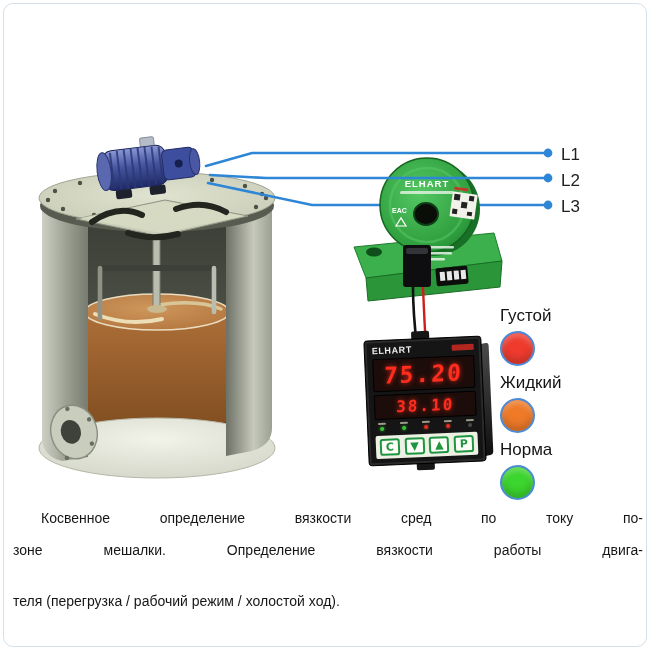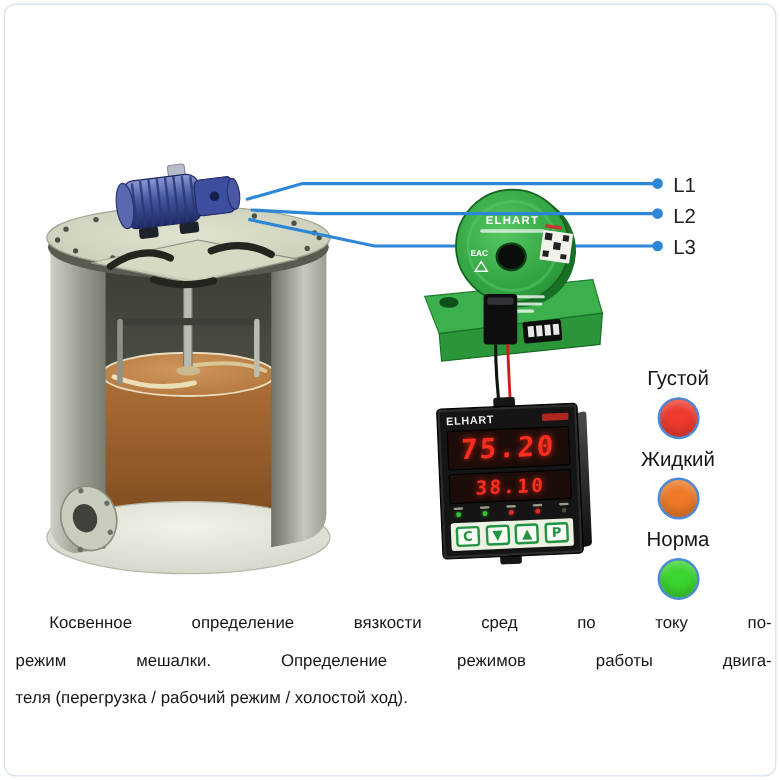--- a/index.html
+++ b/index.html
@@ -32,30 +32,30 @@
   .d-g{background:#35c435;box-shadow:0 0 3px #35c435;}
   .d-r{background:#e03024;box-shadow:0 0 3px #e03024;}
   .d-n{background:#4a4a44;}
   .btnrow{margin-top:auto;background:#edf1e3;border-radius:2px;padding:3px 4px;display:flex;justify-content:space-between;}
   .mbtn{width:20px;height:17px;background:#fcfdf6;border:2px solid #1f9441;border-radius:3px;color:#1f9441;
     font-weight:bold;font-size:11px;line-height:13px;display:flex;align-items:center;justify-content:center;
     box-sizing:border-box;padding:0;font-family:"DejaVu Sans",sans-serif;}
 
   
   .indicators{position:absolute;left:500px;top:306px;width:130px;display:flex;flex-direction:column;gap:7px;}
-  .ind{display:flex;flex-direction:column;align-items:center;}
+  .ind{display:flex;flex-direction:column;align-items:flex-start;}
   .ind .ind-label{font-size:17px;color:#141414;margin-bottom:5px;}
   .ind .lamp{width:31px;height:31px;border-radius:50%;border:2px solid #4a8ad8;
     box-shadow:inset 0 -5px 7px rgba(0,0,0,.18), inset 0 4px 5px rgba(255,255,255,.25);}
 
   
   .caption{position:absolute;left:13px;right:7px;top:503px;color:#161616;}
   .cap-line{font-size:14px;line-height:31.5px;text-align:justify;text-align-last:justify;white-space:nowrap;}
   .cap-line.first{text-indent:28px;}
-  .cap-line.last{text-align:center;text-align-last:left;}
+  .cap-line.last{text-align:center;text-align-last:left;margin-top:20px;}
 </style>
 </head>
 <body>
 
 <div class="stage">
   <div class="frame"></div>
 
   <svg width="650" height="500" viewBox="0 0 650 500">
     <defs>
       <linearGradient id="cavG" x1="0" y1="0" x2="0" y2="1">
@@ -298,16 +298,16 @@
       <div class="lamp" style="background: rgb(238, 122, 40);"></div>
     </div>
     <div class="ind">
       <div class="ind-label">Норма</div>
       <div class="lamp" style="background: rgb(60, 212, 46);"></div>
     </div>
   </div>
 
   <div class="caption">
     <div class="cap-line first">Косвенное определение вязкости сред по току по-</div>
-    <div class="cap-line">режим мешалки. Определение режимов работы двига-</div>
+    <div class="cap-line">зоне мешалки. Определение вязкости работы двига-</div>
     <div class="cap-line last">теля (перегрузка / рабочий режим / холостой ход).</div>
   </div>
 </div>
 
 </body></html>

